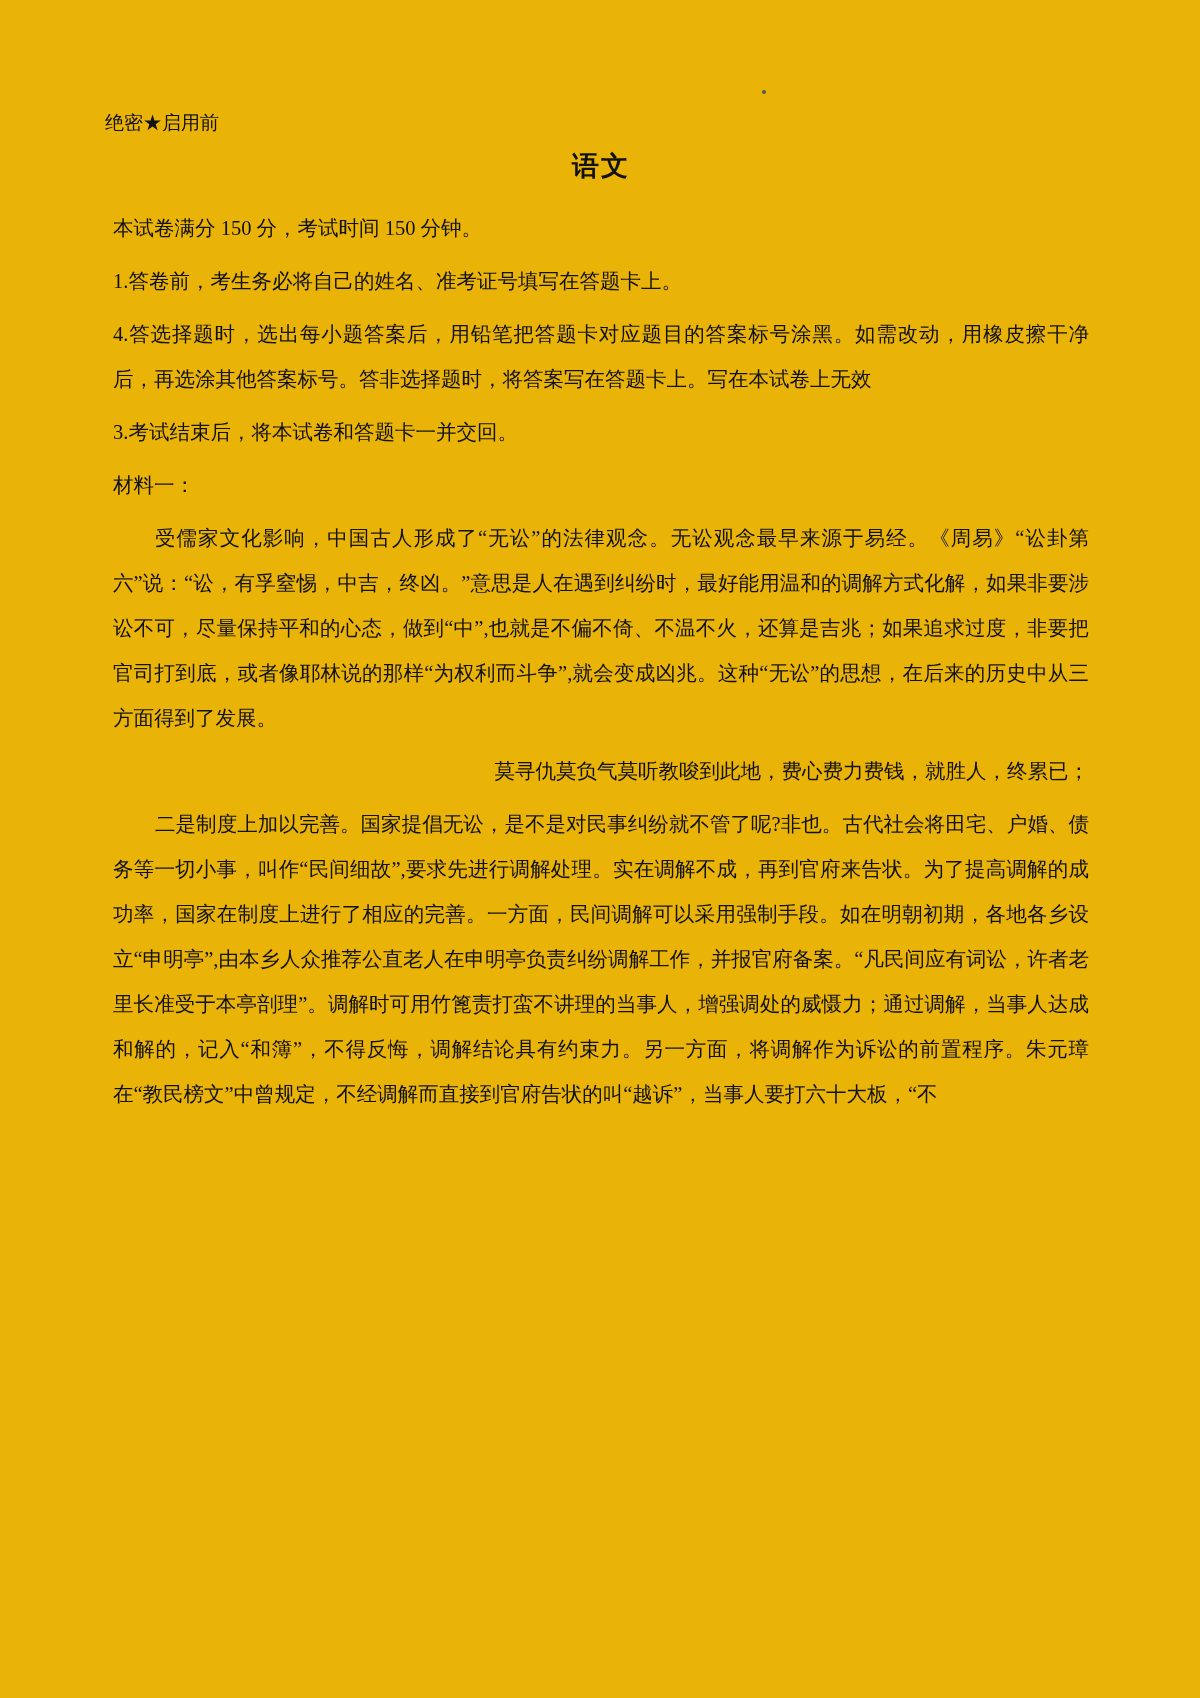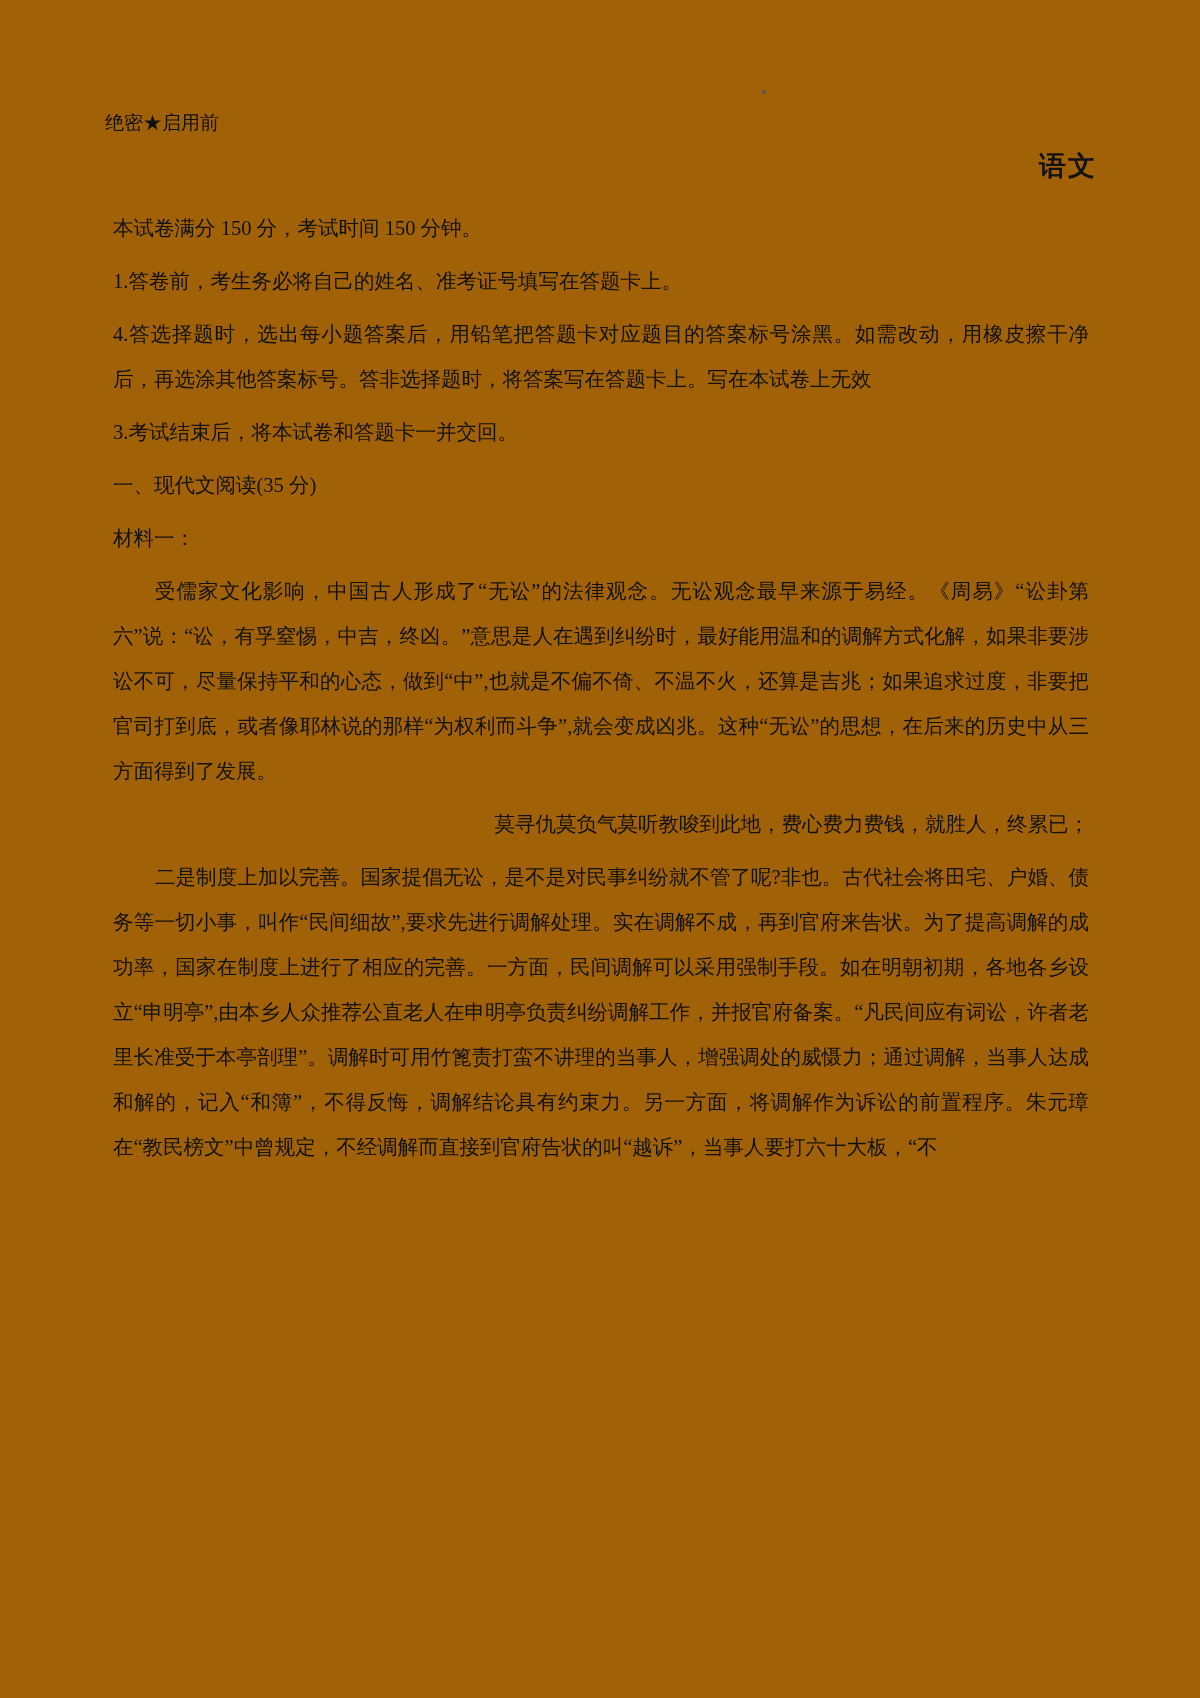--- a/index.html
+++ b/index.html
@@ -5,21 +5,21 @@
   html, body {
     margin: 0;
     padding: 0;
     background: #e8e8e8;
   }
   .page {
     position: relative;
     width: 1200px;
     height: 1698px;
     margin: 0 auto;
-    background: #a16207;
+    background: #eab308;
     color: #111111;
     font-family: "Liberation Serif", "DejaVu Serif", serif;
     overflow: hidden;
     box-sizing: border-box;
   }
   .content {
     position: absolute;
     left: 105px;
     right: 103px;
     top: 108px;
@@ -35,21 +35,21 @@
     line-height: 46px;
     font-weight: bold;
     text-align: center;
     letter-spacing: 1px;
   }
   .subject {
     margin: 6px 0 18px 0;
     font-size: 27px;
     line-height: 44px;
     font-weight: bold;
-    text-align: right;
+    text-align: center;
     letter-spacing: 2px;
   }
   p.line {
     margin: 8px;
     font-size: 20.5px;
     line-height: 45px;
     text-align: justify;
   }
   p.indent {
     text-indent: 2.05em;
@@ -82,21 +82,20 @@
 
     <p class="line">本试卷满分 150 分，考试时间 150 分钟。</p>
 
 
     <p class="line">1.答卷前，考生务必将自己的姓名、准考证号填写在答题卡上。</p>
 
     <p class="line">4.答选择题时，选出每小题答案后，用铅笔把答题卡对应题目的答案标号涂黑。如需改动，用橡皮擦干净后，再选涂其他答案标号。答非选择题时，将答案写在答题卡上。写在本试卷上无效</p>
 
     <p class="line">3.考试结束后，将本试卷和答题卡一并交回。</p>
 
-    <p class="line">一、现代文阅读(35 分)</p>
 
 
     <p class="line">材料一：</p>
 
     <p class="line indent">受儒家文化影响，中国古人形成了“无讼”的法律观念。无讼观念最早来源于易经。《周易》“讼卦第六”说：“讼，有孚窒惕，中吉，终凶。”意思是人在遇到纠纷时，最好能用温和的调解方式化解，如果非要涉讼不可，尽量保持平和的心态，做到“中”,也就是不偏不倚、不温不火，还算是吉兆；如果追求过度，非要把官司打到底，或者像耶林说的那样“为权利而斗争”,就会变成凶兆。这种“无讼”的思想，在后来的历史中从三方面得到了发展。</p>
 
 
     <p class="line couplet">莫寻仇莫负气莫听教唆到此地，费心费力费钱，就胜人，终累已；</p>
 
 

